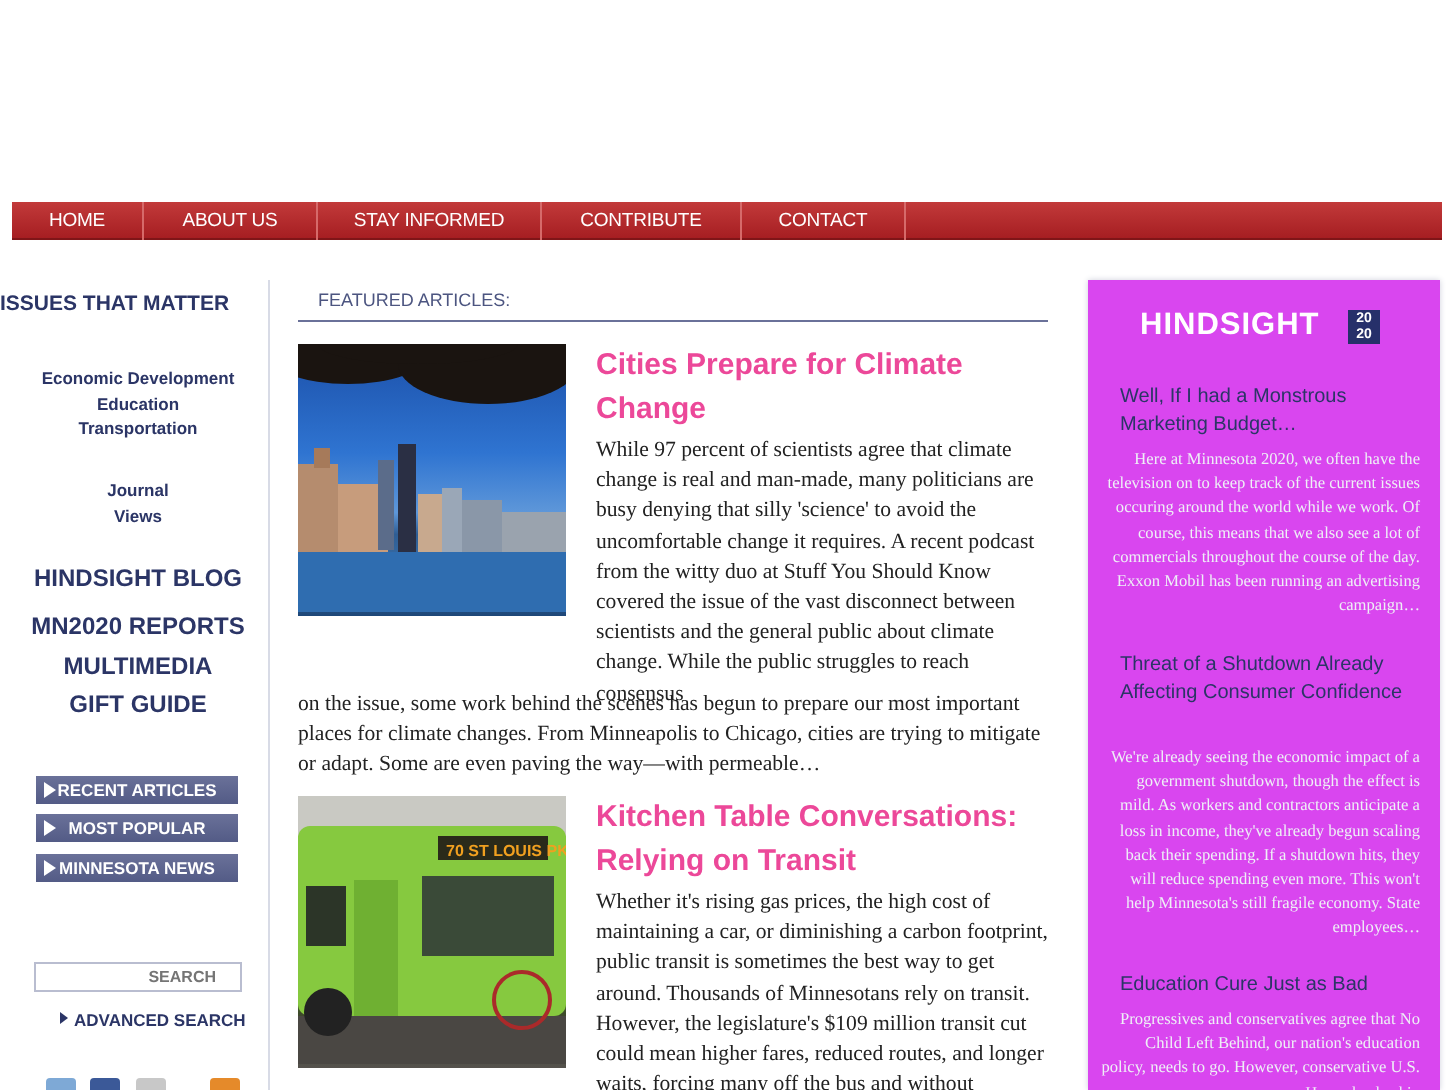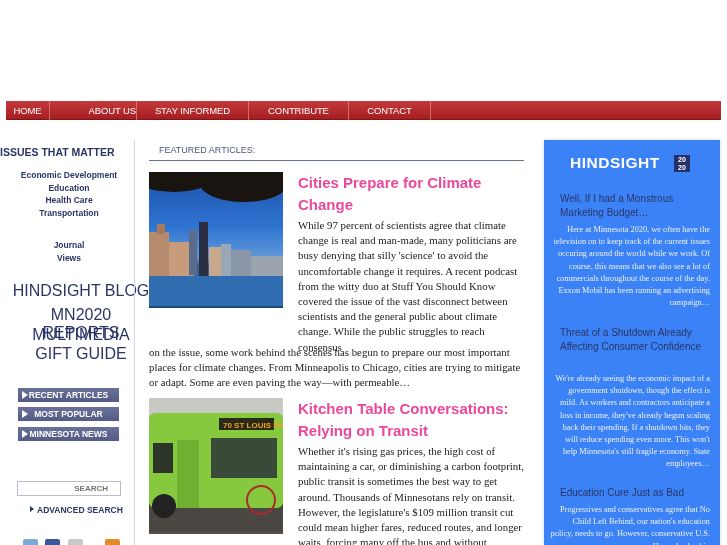--- a/index.html
+++ b/index.html
@@ -13,34 +13,34 @@
   .navbar {
     position: absolute; left: 6px; top: 101px; width: 715px; height: 19px;
     background: linear-gradient(#c23a3a, #a61e22);
     display: flex; border-bottom: 1px solid #7f1518;
   }
   .nav-item {
     height: 19px; line-height: 19px; color: #fff; font-size: 9.5px;
     text-align: center; border-right: 1px solid #d66a6a; cursor: pointer;
     letter-spacing: -0.1px;
   }
-  .nav-item:nth-child(1) { width: 44px; text-align: center; }
-  .nav-item:nth-child(2) { width: 87px; text-align: right; }
+  .nav-item:nth-child(1) { width: 66px; text-align: center; }
+  .nav-item:nth-child(2) { width: 87px; }
   .nav-item:nth-child(3) { width: 112px; }
   .nav-item:nth-child(4) { width: 100px; }
   .nav-item:nth-child(5) { width: 82px; }
 
   
   .left-sidebar { position: absolute; left: 0; top: 135px; width: 134px; height: 410px; }
   .left-divider { position: absolute; left: 134px; top: 140px; width: 1px; height: 405px; background: #d8dbe6; }
   .issues-title { position: absolute; left: 0; top: 11px; width: 138px; text-align: left; font-weight: bold; font-size: 10.5px; color: #2b3566; }
-  .issues-list { position: absolute; left: 0; top: 34px; width: 138px; text-align: center; }
+  .issues-list { position: absolute; left: 0; top: 48px; width: 138px; text-align: center; }
   .issue-link { display: block; font-size: 8.5px; font-weight: bold; color: #2b3566; line-height: 12.5px; cursor: pointer; }
   .issues-list2 { position: absolute; left: 0; top: 104px; width: 138px; text-align: center; }
-  .big-link { position: absolute; left: 12px; width: 138px; text-align: center; font-size: 16px; font-weight: normal; color: #2b3566; cursor: pointer; }
+  .big-link { position: absolute; left: 0; width: 138px; text-align: center; font-size: 12px; font-weight: bold; color: #2b3566; cursor: pointer; }
 
   .side-btn {
     position: absolute; left: 18px; width: 101px; height: 14px;
     background: linear-gradient(#6a7199, #535b86);
     color: #fff; font-size: 8.5px; font-weight: bold; line-height: 14px;
     padding-left: 0; cursor: pointer; white-space: nowrap; overflow: hidden; text-align: center;
   }
   .side-btn .arrow {
     position: absolute; left: 4px; top: 3px; width: 0; height: 0;
     border-top: 4px solid transparent; border-bottom: 4px solid transparent;
@@ -67,21 +67,21 @@
     background: linear-gradient(180deg, #1b4fa8 0%, #2f74d1 40%, #5e97d9 62%, #2f5d93 70%, #3b73ad 85%, #1d4677 100%); }
   .thumb2 { left: 149px; top: 398px;
     background: linear-gradient(180deg, #c9c9c3 0%, #9ad24b 15%, #82c43a 60%, #3d4a2a 80%, #55524d 100%); }
 
   .article-title { position: absolute; left: 298px; font-size: 15px; font-weight: bold; color: #ec4899; line-height: 22px; cursor: pointer; width: 230px; }
   .article-body { position: absolute; font-family: "Liberation Serif", serif; font-size: 10.8px; color: #222; line-height: 15.2px; }
 
   
   .hindsight {
     position: absolute; left: 544px; top: 140px; width: 176px; height: 405px;
-    background: #3b82f6; box-shadow: 0 0 3px #cfd1dc;
+    background: #d946ef; box-shadow: 0 0 3px #cfd1dc;
   }
   .hs-logo { position: absolute; left: 26px; top: 14px; color: #fff; font-weight: bold; font-size: 15.5px; letter-spacing: 0.5px; }
   .hs-badge { position: absolute; left: 130px; top: 15px; width: 16px; height: 17px; background: #26306a; color: #fff; font-size: 7px; font-weight: bold; line-height: 8px; text-align: center; padding-top: 1px; }
   .hs-title { position: absolute; right: 10px; width: 150px; text-align: left; font-size: 10px; color: #2b3566; line-height: 14px; cursor: pointer; }
   .hs-body { position: absolute; right: 10px; width: 160px; text-align: right; font-family: "Liberation Serif", serif; font-size: 8.3px; color: #eef0f6; line-height: 12.2px; }
 </style>
 </head>
 <body>
 
 <div class="header-space"></div>
@@ -92,21 +92,20 @@
   <div class="nav-item">STAY INFORMED</div>
   <div class="nav-item">CONTRIBUTE</div>
   <div class="nav-item">CONTACT</div>
 </nav>
 
 <aside class="left-sidebar">
   <div class="issues-title">ISSUES THAT MATTER</div>
   <div class="issues-list">
     <a class="issue-link">Economic Development</a>
     <a class="issue-link">Education</a>
-    <a class="issue-link">Health Care</a>
     <a class="issue-link">Transportation</a>
   </div>
   <div class="issues-list2">
     <a class="issue-link">Journal</a>
     <a class="issue-link">Views</a>
   </div>
   <a class="big-link" style="top:147px">HINDSIGHT BLOG</a>
   <a class="big-link" style="top:171px">MN2020 REPORTS</a>
   <a class="big-link" style="top:191px">MULTIMEDIA</a>
   <a class="big-link" style="top:210px">GIFT GUIDE</a>

